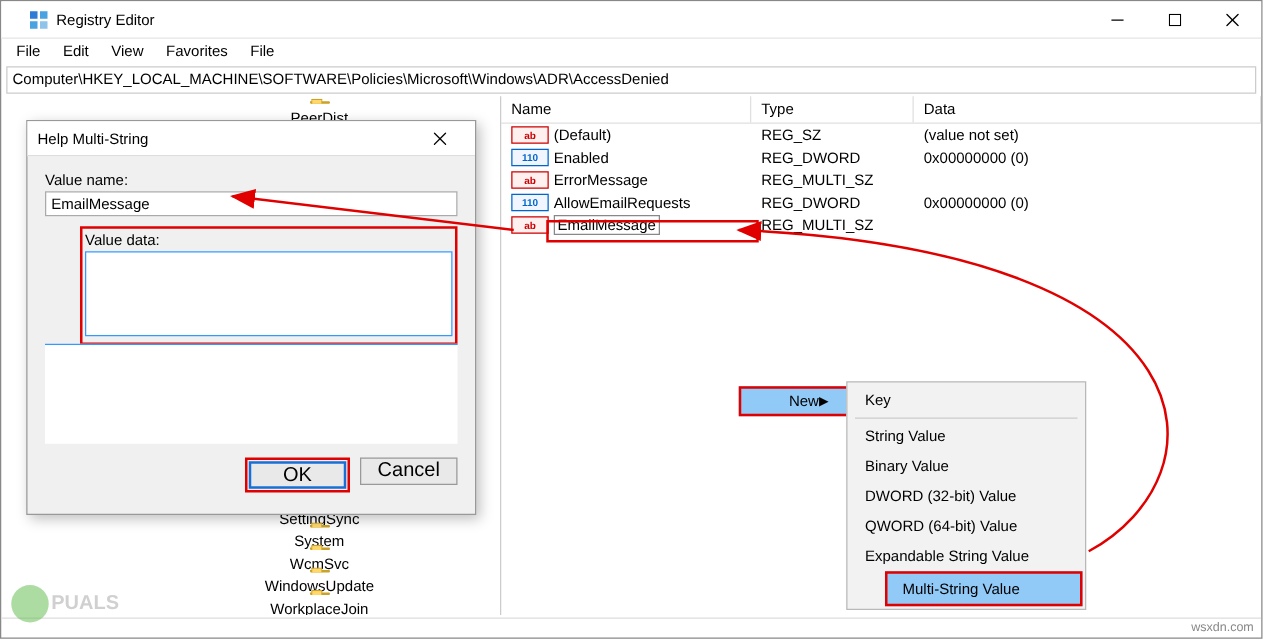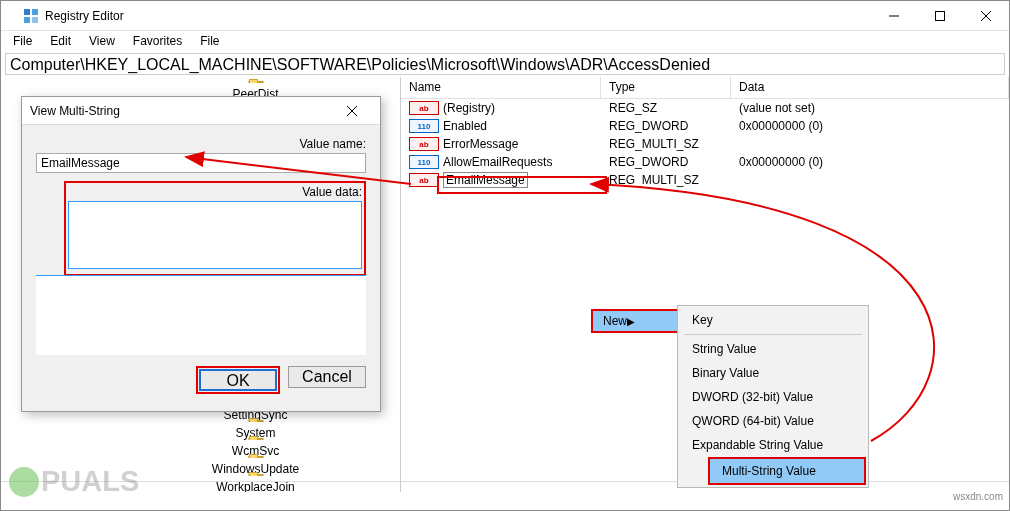--- a/index.html
+++ b/index.html
@@ -39,21 +39,21 @@
     align-items: center;
     gap: 2px;
     padding: 0 4px;
   }
   .menubar .menu-item { padding: 2px 8px; }
   .addressbar {
     height: 22px;
     border: 1px solid #ccc;
     margin: 2px 4px;
     padding: 2px 4px;
-    font-size: 16px;
+    font-size: 12px;
     background: #fff;
   }
   .main {
     position: absolute;
     top: 76px; left: 0; right: 0; bottom: 18px;
     display: flex;
   }
   .tree-pane {
     width: 400px;
     border-right: 1px solid #ccc;
@@ -138,21 +138,21 @@
     padding: 0 8px;
     border-bottom: 1px solid #ddd;
   }
   .dialog-titlebar .title { flex: 1; }
   .dialog-close {
     width: 40px; height: 28px;
     display: flex; align-items: center; justify-content: center;
     font-size: 14px;
   }
   .dialog-body { padding: 8px 14px; }
-  .dlg-label { margin: 4px 0 2px; text-align: right; }
+  .dlg-label { margin: 4px 0 2px; }
   .dlg-input {
     width: 100%;
     border: 1px solid #aaa;
     background: #fff;
     padding: 2px 4px;
     font-size: 12px;
     font-family: inherit;
   }
   .dlg-textarea {
     width: 100%;
@@ -177,22 +177,22 @@
   }
   .dlg-btn.ok { border: 2px solid #1a6fd6; }
 
   
   .ctx-new {
     position: absolute;
     top: 308px; left: 562px;
     width: 112px; height: 24px;
     background: #91c9f7;
     border: 1px solid #7eb1da;
-    display: flex; align-items: center; justify-content: flex-start;
-    padding: 0 10px;
+    display: flex; align-items: center; justify-content: center;
+    padding: 0 26px;
     z-index: 40;
   }
   .ctx-new .arrow { font-size: 10px; }
   .ctx-sub {
     position: absolute;
     top: 304px; left: 676px;
     width: 192px;
     background: #f2f2f2;
     border: 1px solid #b9b9b9;
     padding: 2px;
@@ -204,30 +204,30 @@
   .ctx-sep {
     height: 1px; background: #ccc; margin: 2px 4px;
   }
   .ctx-item.hl { background: #91c9f7; }
 
   
   .anno { position: absolute; z-index: 200; pointer-events: none; }
 
   .statusbar {
     position: absolute; bottom: 0; left: 0; right: 0;
-    height: 29px; border-top: 1px solid #ddd;
+    height: 16px; border-top: 1px solid #ddd;
     display: flex; justify-content: flex-end; align-items: center;
     padding-right: 6px;
     font-size: 10px; color: #888;
   }
 
   .watermark {
     position: absolute;
     left: 8px; bottom: 12px;
-    font-size: 29px; font-weight: bold;
+    font-size: 16px; font-weight: bold;
     color: rgba(120,120,120,0.35);
     z-index: 5;
     display: flex; align-items: center; gap: 2px;
   }
   .watermark .logo {
     width: 30px; height: 30px;
     border-radius: 50%;
     background: #5bba47;
     position: relative;
     opacity: 0.5;
@@ -310,21 +310,21 @@
   <div class="list-pane">
     <div class="list-header">
       <div class="col col-name">Name</div>
       <div class="col col-type">Type</div>
       <div class="col col-data">Data</div>
     </div>
     <div id="rows">
         <div class="list-row">
           <div class="col col-name">
             <span class="reg-icon reg-sz">ab</span>
-            <span>(Registry)</span>
+            <span>(Default)</span>
           </div>
           <div class="col col-type">
             <span>REG_SZ</span>
           </div>
           <div class="col col-data">
             <span>(value not set)</span>
           </div>
         </div>
         <div class="list-row">
           <div class="col col-name">
@@ -373,21 +373,21 @@
           <div class="col col-data">
             <span></span>
           </div>
         </div>
       </div>
   </div>
 </div>
 
 <div class="dialog">
   <div class="dialog-titlebar">
-    <span class="title">View Multi-String</span>
+    <span class="title">Help Multi-String</span>
     <span class="dialog-close">
       <svg width="10" height="10">
           <line x1="0" y1="0" x2="10" y2="10" stroke="#000" stroke-width="1"></line>
           <line x1="10" y1="0" x2="0" y2="10" stroke="#000" stroke-width="1"></line>
         </svg>
     </span>
   </div>
   <div class="dialog-body">
     <div class="dlg-label">Value name:</div>
     <input class="dlg-input" readonly="" value="EmailMessage" style="">

